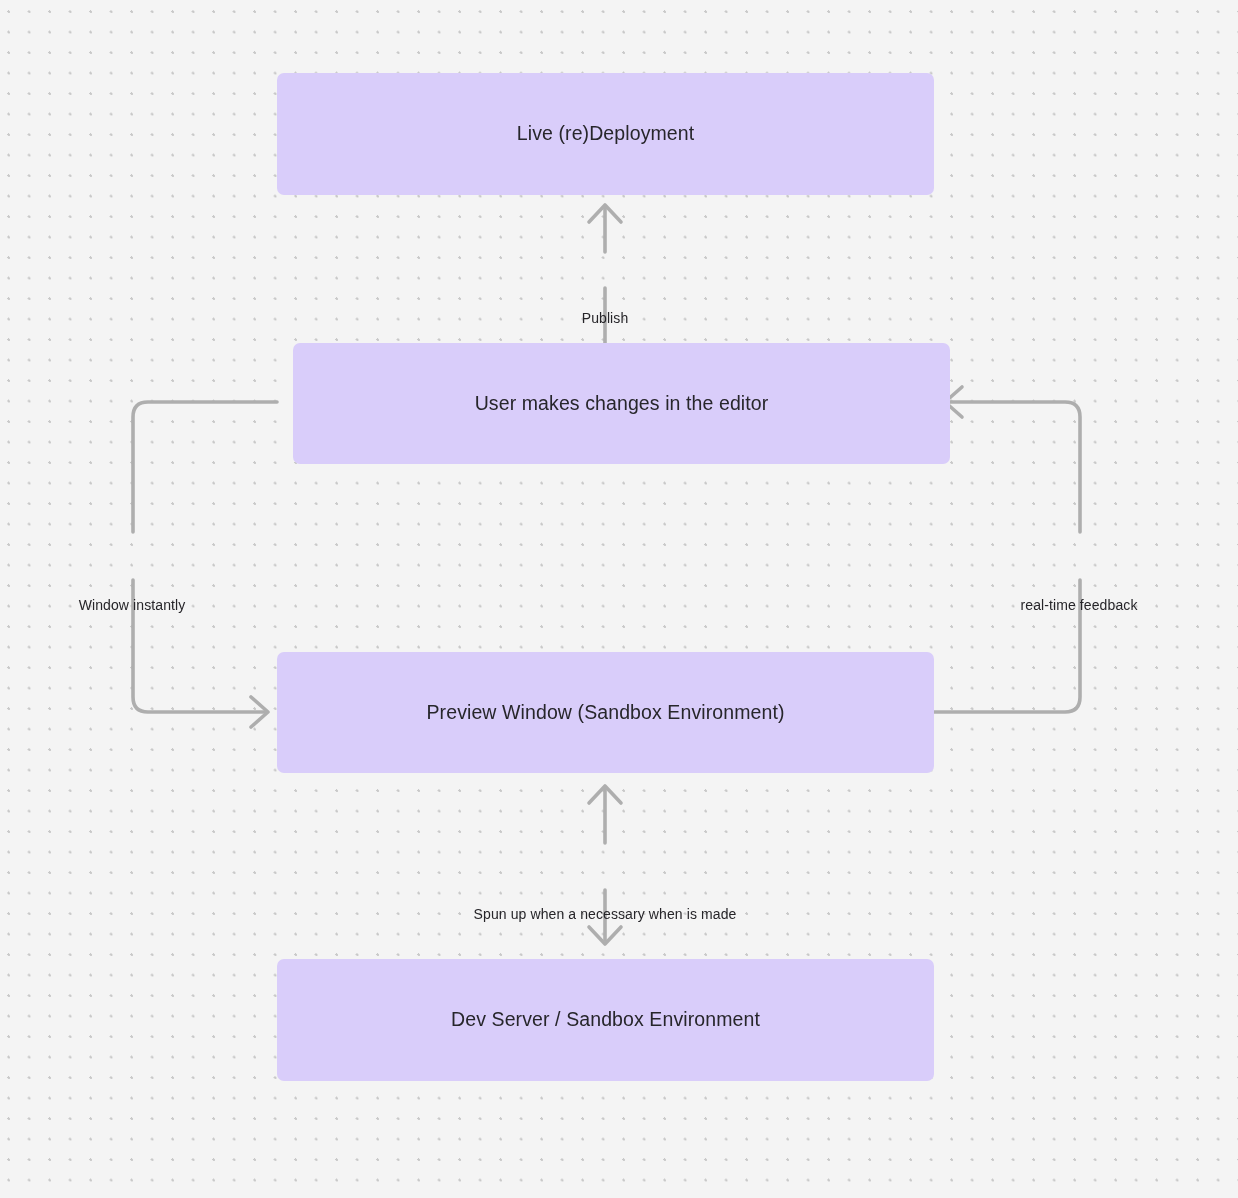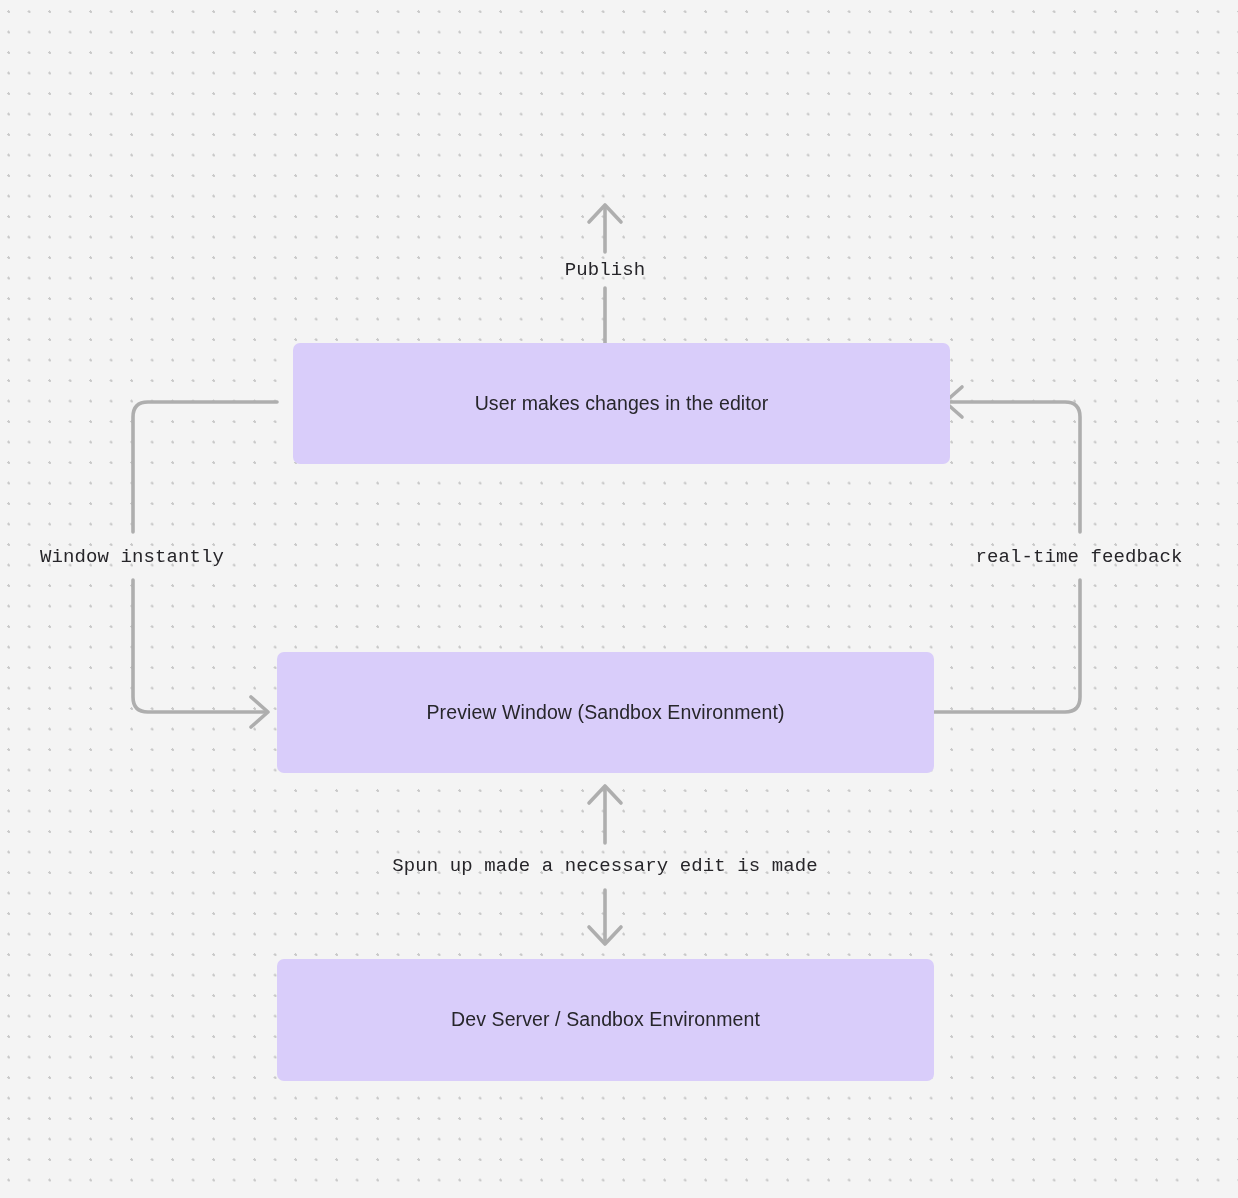--- a/index.html
+++ b/index.html
@@ -55,28 +55,29 @@
   }
   .edge-head {
     fill: none;
     stroke: #aeaeae;
     stroke-width: 3.6;
     stroke-linecap: round;
     stroke-linejoin: round;
   }
   .edge-label {
     position: absolute;
-    font-family: Liberation Mono, monospace;
-    font-size: 19px;
+    font-family: Liberation Sans, sans-serif;
+    font-size: 14px;
     color: #262529;
     letter-spacing: 0.1px;
     white-space: nowrap;
     transform: translate(-50%, -50%);
     background: transparent;
     line-height: 1;
+    margin-top: 48px;
   }
 </style>
 </head>
 <body>
 
 <div id="canvas">
 
   <svg class="edge-svg" viewBox="0 0 1238 1198">
 
     <g>
@@ -98,34 +99,37 @@
     </g>
 
     <g>
       <path class="edge-path" d="M 605 843 L 605 788"></path>
       <path class="edge-head" d="M 589 803 L 605 786 L 621 803"></path>
       <path class="edge-path" d="M 605 890 L 605 940"></path>
       <path class="edge-head" d="M 589 927 L 605 944 L 621 927"></path>
     </g>
   </svg>
 
+  <div class="node" style="left:277px; top:73px; width:657px; height:122px;">
+    <span class="node-label">Live (re)Deployment</span>
+  </div>
 
   <div class="node" style="left:293px; top:343px; width:657px; height:121px;">
     <span class="node-label">User makes changes in the editor</span>
   </div>
 
   <div class="node" style="left:277px; top:959px; width:657px; height:122px;">
     <span class="node-label">Dev Server / Sandbox Environment</span>
   </div>
 
   <div class="node" style="left:277px; top:652px; width:657px; height:121px;">
     <span class="node-label">Preview Window (Sandbox Environment)</span>
   </div>
 
   <div class="edge-label" style="left:605px; top:270px;">Publish</div>
 
   <div class="edge-label" style="left:132px; top:557px;">Window instantly</div>
 
   <div class="edge-label" style="left:1079px; top:557px;">real-time feedback</div>
 
-  <div class="edge-label" style="left:605px; top:866px;">Spun up made a necessary edit is made</div>
+  <div class="edge-label" style="left:605px; top:866px;">Spun up when a necessary when is made</div>
 
 </div>
 
 </body></html>

